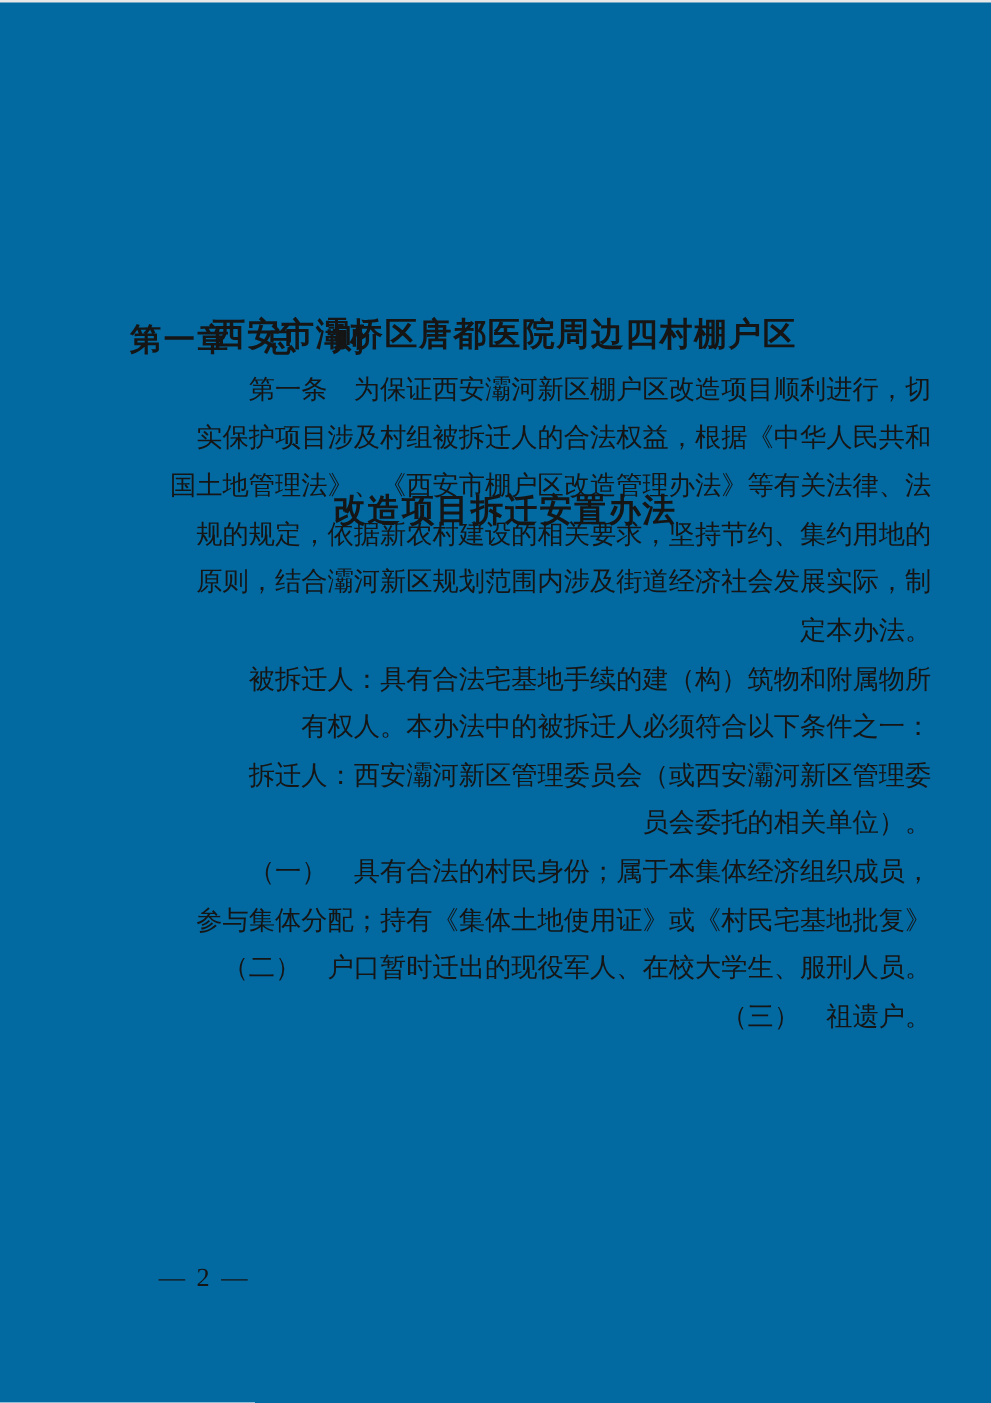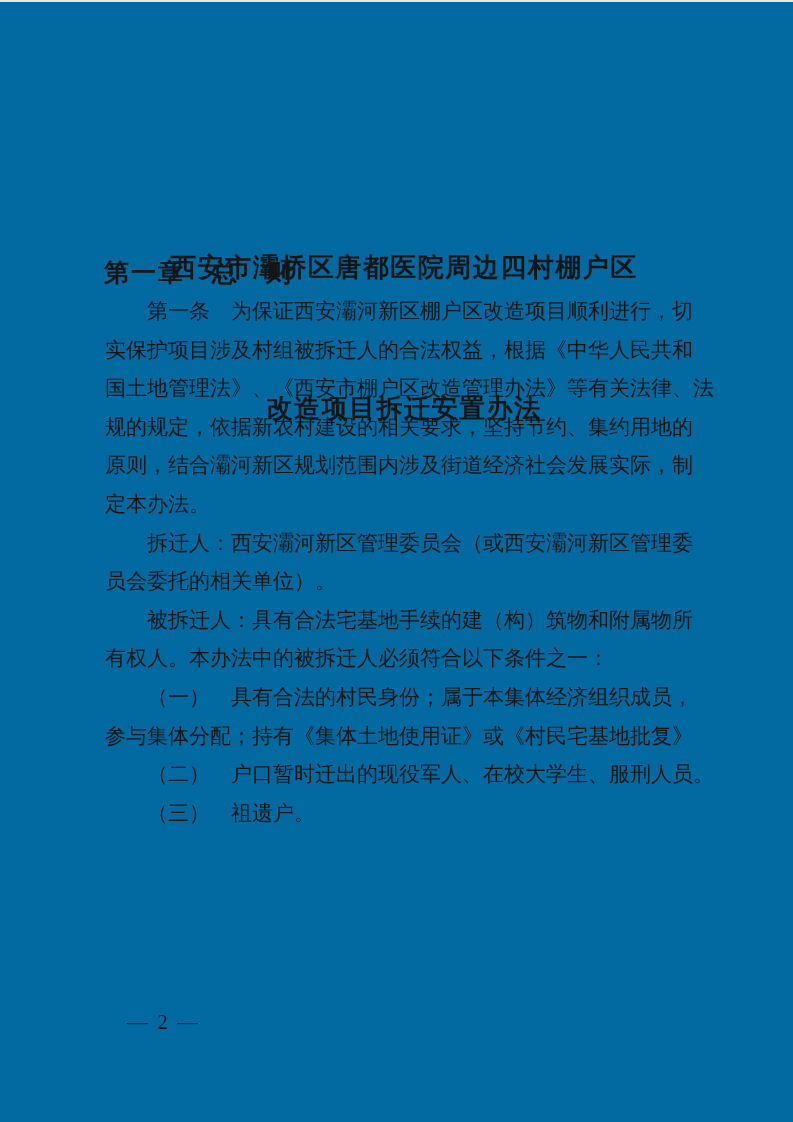--- a/index.html
+++ b/index.html
@@ -50,20 +50,21 @@
     position: absolute;
     top: 292px;
     left: 105px;
     width: 640px;
     font-size: 21px;
     line-height: 38.6px;
   }
   .text-line {
     white-space: pre;
     height: 38.6px;
+    text-align: right;
   }
   .page-number {
     position: absolute;
     top: 1010px;
     left: 127px;
     font-size: 21px;
     letter-spacing: 2px;
     white-space: pre;
   }
 </style>
@@ -83,26 +84,26 @@
   <div class="body-text" id="body-text">
       <div class="paragraph">
         <div class="text-line">　　第一条　为保证西安灞河新区棚户区改造项目顺利进行，切</div>
         <div class="text-line">实保护项目涉及村组被拆迁人的合法权益，根据《中华人民共和</div>
         <div class="text-line">国土地管理法》、《西安市棚户区改造管理办法》等有关法律、法</div>
         <div class="text-line">规的规定，依据新农村建设的相关要求，坚持节约、集约用地的</div>
         <div class="text-line">原则，结合灞河新区规划范围内涉及街道经济社会发展实际，制</div>
         <div class="text-line">定本办法。</div>
       </div>
       <div class="paragraph">
+        <div class="text-line">　　被拆迁人：具有合法宅基地手续的建（构）筑物和附属物所</div>
+        <div class="text-line">有权人。本办法中的被拆迁人必须符合以下条件之一：</div>
+      </div>
+      <div class="paragraph">
         <div class="text-line">　　拆迁人：西安灞河新区管理委员会（或西安灞河新区管理委</div>
         <div class="text-line">员会委托的相关单位）。</div>
-      </div>
-      <div class="paragraph">
-        <div class="text-line">　　被拆迁人：具有合法宅基地手续的建（构）筑物和附属物所</div>
-        <div class="text-line">有权人。本办法中的被拆迁人必须符合以下条件之一：</div>
       </div>
       <div class="paragraph">
         <div class="text-line">　　（一）　具有合法的村民身份；属于本集体经济组织成员，</div>
         <div class="text-line">参与集体分配；持有《集体土地使用证》或《村民宅基地批复》</div>
       </div>
       <div class="paragraph">
         <div class="text-line">　　（二）　户口暂时迁出的现役军人、在校大学生、服刑人员。</div>
       </div>
       <div class="paragraph">
         <div class="text-line">　　（三）　祖遗户。</div>

